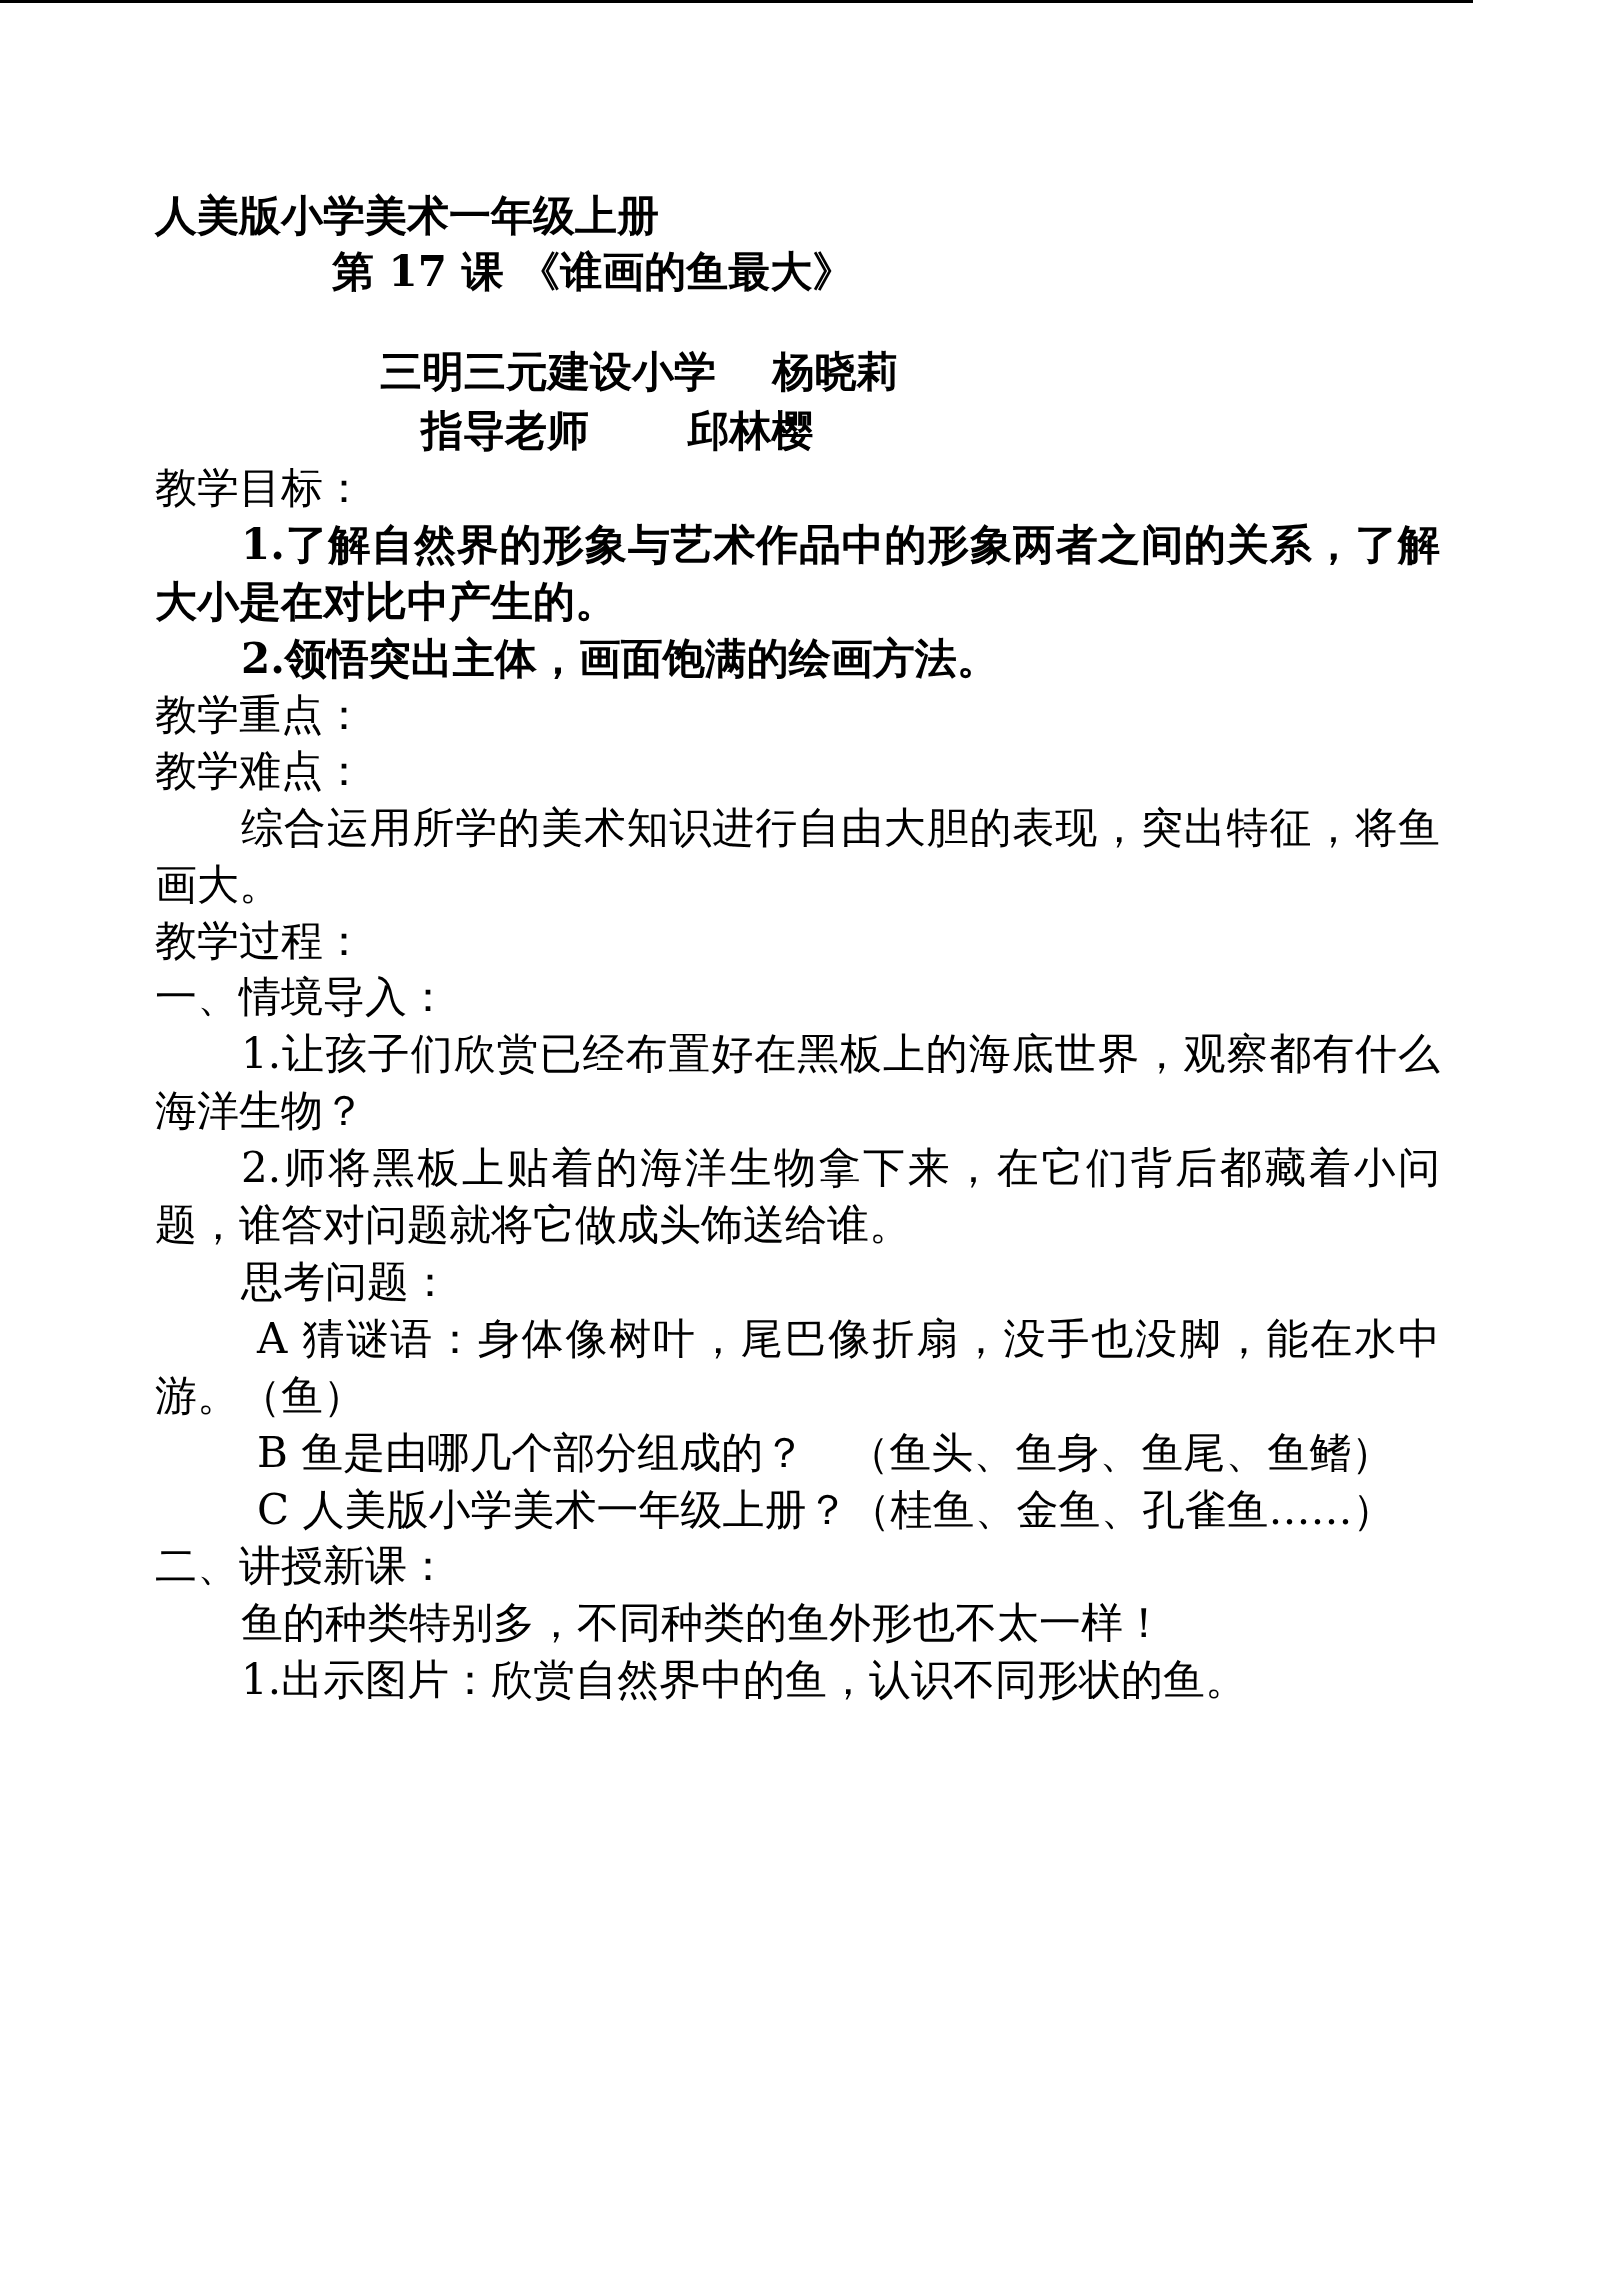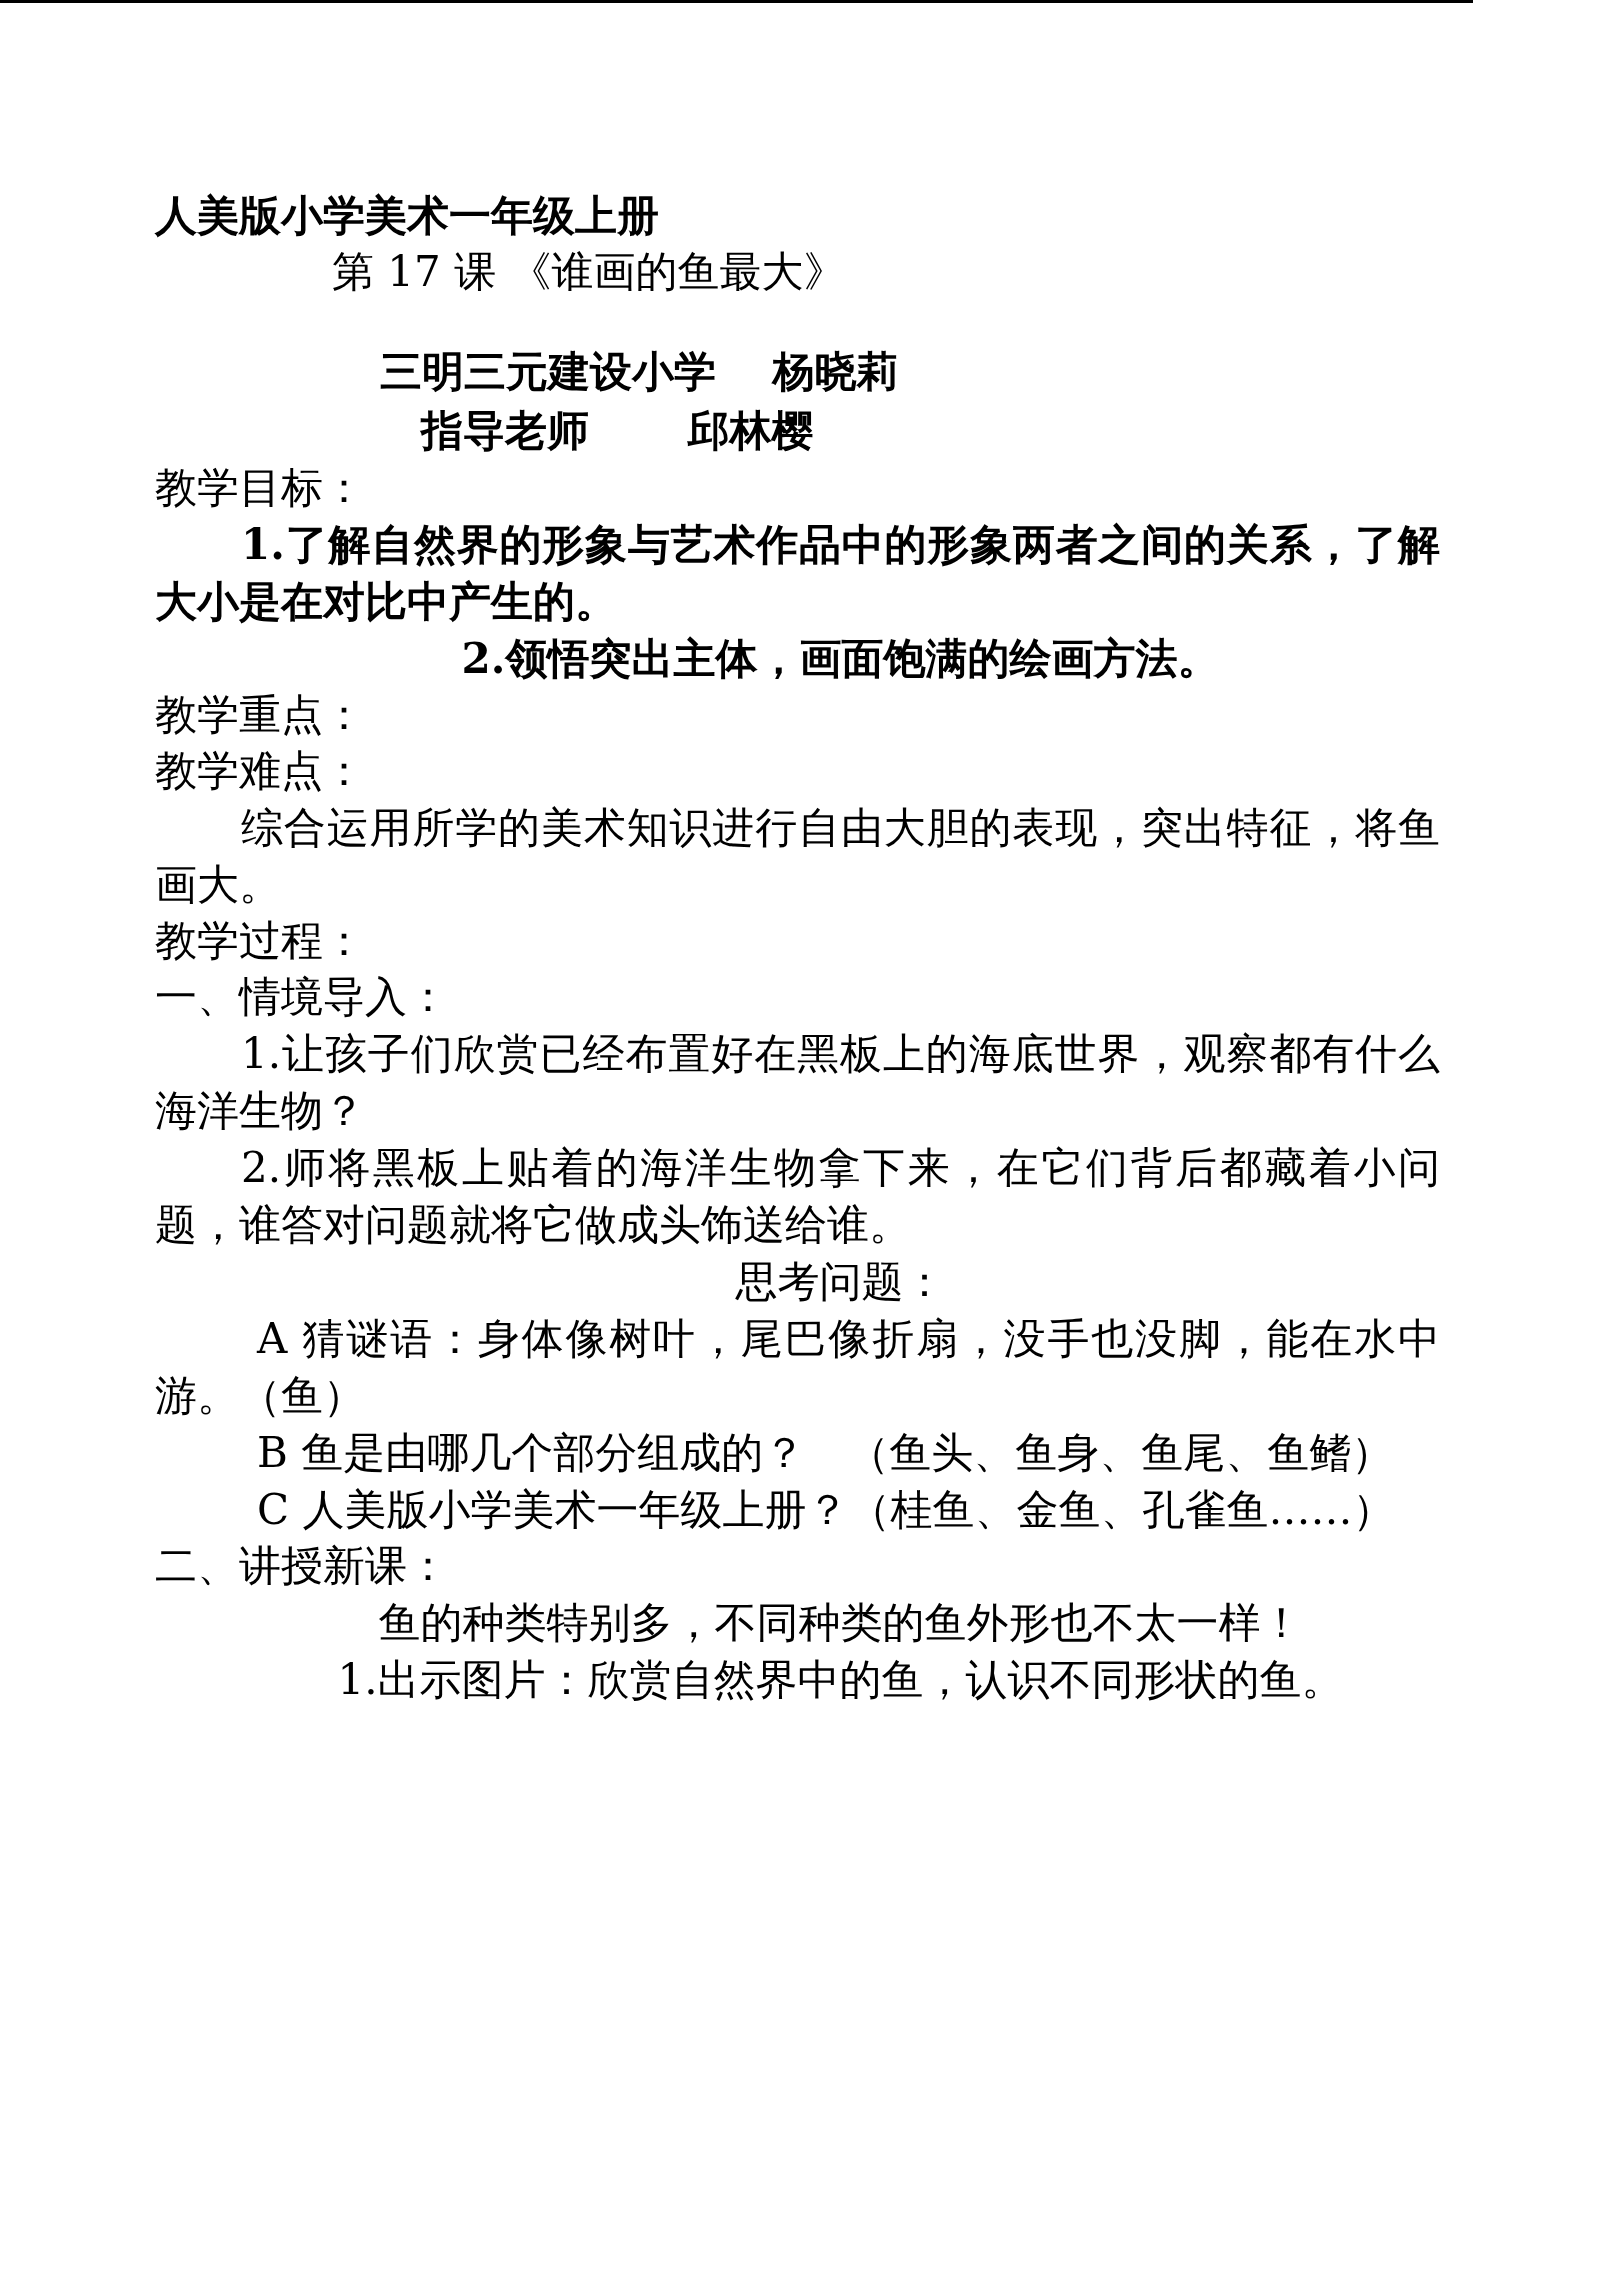--- a/index.html
+++ b/index.html
@@ -33,21 +33,21 @@
   
   .doc-heading {
     font-size: 42px;
     line-height: 56px;
     font-weight: 700;
     white-space: nowrap;
   }
   .title-line {
     font-size: 42px;
     line-height: 56px;
-    font-weight: 400;
+    font-weight: 700;
     white-space: nowrap;
     padding-left: 177px;
   }
   .byline {
     font-size: 42px;
     line-height: 59px;
     font-weight: 700;
     white-space: nowrap;
     padding-left: 225px;
   }
@@ -79,21 +79,20 @@
     line-height: 57px;
     text-indent: 102px;
     text-align: justify;
     text-justify: inter-character;
   }
   .nowrap-indent {
     font-size: 42px;
     line-height: 57px;
     padding-left: 86px;
     white-space: nowrap;
-    text-align: center;
   }
   .nowrap-indent-wide {
     font-size: 42px;
     line-height: 57px;
     padding-left: 102px;
     white-space: nowrap;
   }
 </style>
 </head>
 <body>

